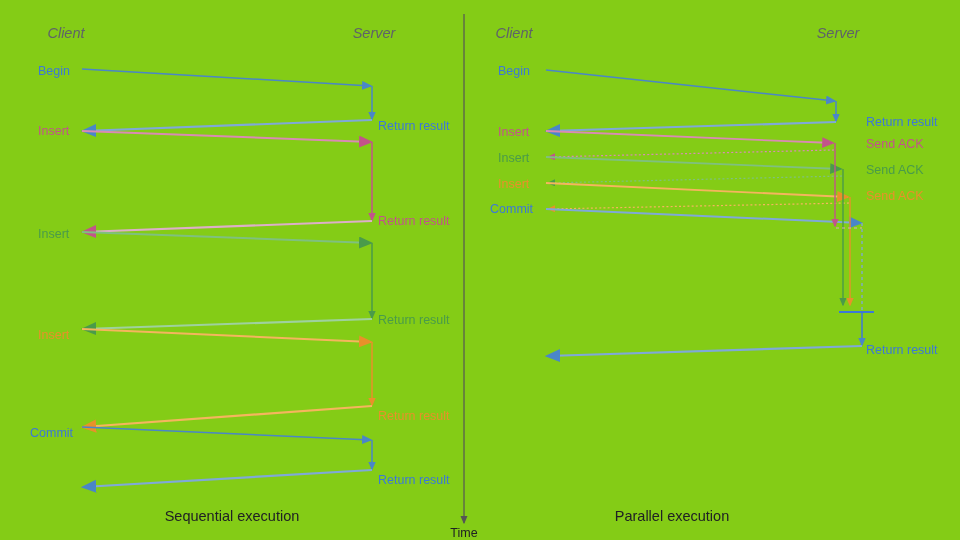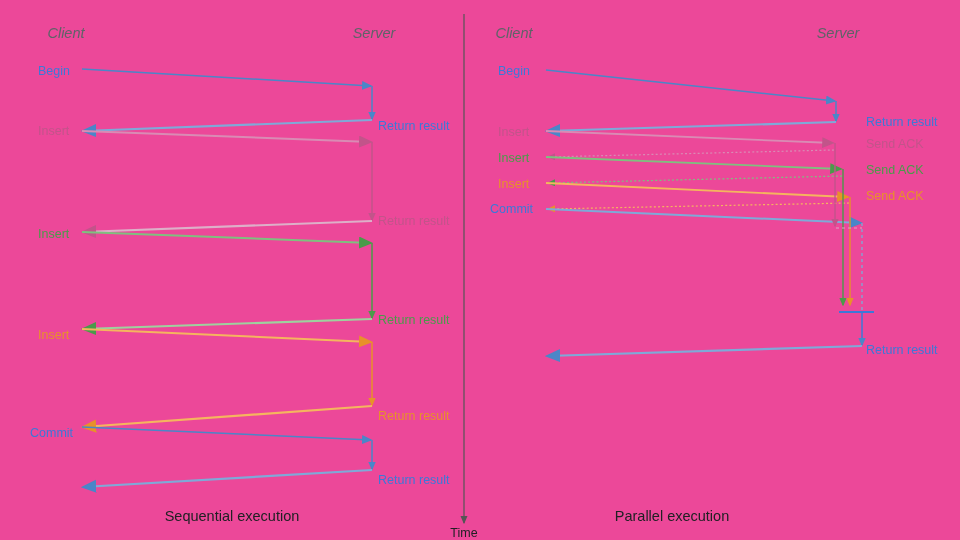--- a/index.html
+++ b/index.html
@@ -10,21 +10,21 @@
   body {
     width: 960px;
     height: 540px;
     overflow: hidden;
     font-family: "Liberation Sans", sans-serif;
   }
   #diagram-root {
     position: relative;
     width: 960px;
     height: 540px;
-    background: #ec4899;
+    background: #84cc16;
   }
   svg#seq-svg {
     position: absolute;
     left: 0;
     top: 0;
     width: 960px;
     height: 540px;
   }
   text {
     font-family: "Liberation Sans", sans-serif;

